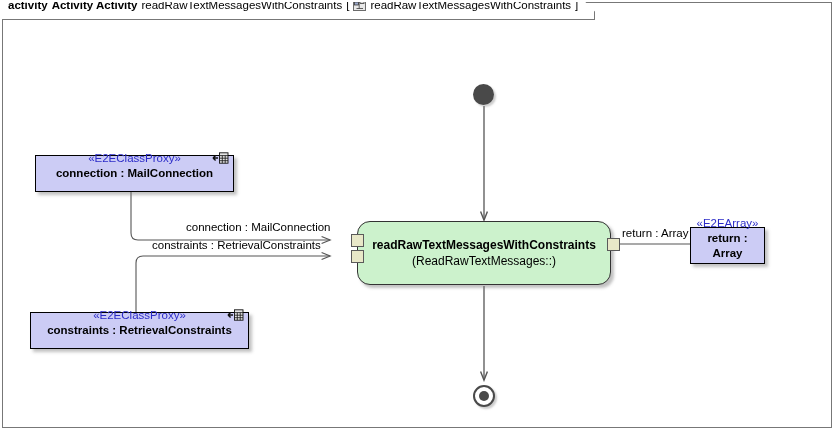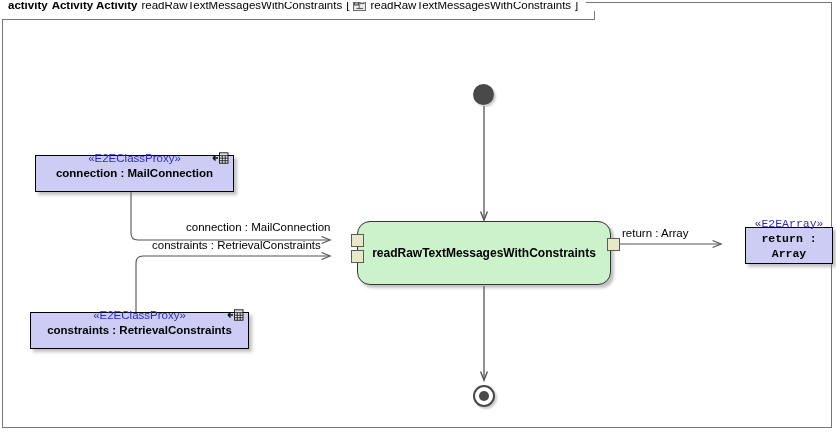--- a/index.html
+++ b/index.html
@@ -282,20 +282,21 @@
   <div class="edge-label" style="left:622px; top:226px;">return : Array</div>
 
   <div id="initial-node" style="left:473px; top:84px;"></div>
 
   <div id="final-node" style="left:473px; top:385px;">
     <div class="inner"></div>
   </div>
 
   <div class="node" id="action-node" style="left:357px; top:221px; width:254px; height:64px;">
     <div class="act-title">readRawTextMessagesWithConstraints</div>
+    <div class="act-sub">(ReadRawTextMessages::)</div>
   </div>
 
   <div class="pin" style="left:351px; top:234px;"></div>
   <div class="pin" style="left:351px; top:250px;"></div>
   <div class="pin" style="left:607px; top:238px;"></div>
 
   <div class="node objnode" style="left:35px; top:155px; width:199px; height:37px;">
     <div class="stereo">
       <span>«E2EClassProxy»</span>
       <span class="obj-icon">
@@ -324,20 +325,20 @@
           <line x1="10.3" y1="3.6" x2="10.3" y2="11.2" stroke="#111111" stroke-width="0.8"></line>
           <line x1="13.2" y1="3.6" x2="13.2" y2="11.2" stroke="#111111" stroke-width="0.8"></line>
           <line x1="7.5" y1="6.2" x2="16" y2="6.2" stroke="#111111" stroke-width="0.8"></line>
           <line x1="7.5" y1="8.7" x2="16" y2="8.7" stroke="#111111" stroke-width="0.8"></line>
         </svg>
       </span>
     </div>
     <div class="oname">constraints : RetrievalConstraints</div>
   </div>
 
-  <div class="node objnode" style="left:745px; top:227px; width:88px; height:37px;font-family:Liberation Mono, monospace;">
+  <div class="node objnode" style="left:690px; top:227px; width:75px; height:37px;">
     <div class="stereo">
       <span>«E2EArray»</span>
     </div>
     <div class="oname">return : Array</div>
   </div>
 
 </div>
 
 </body></html>

